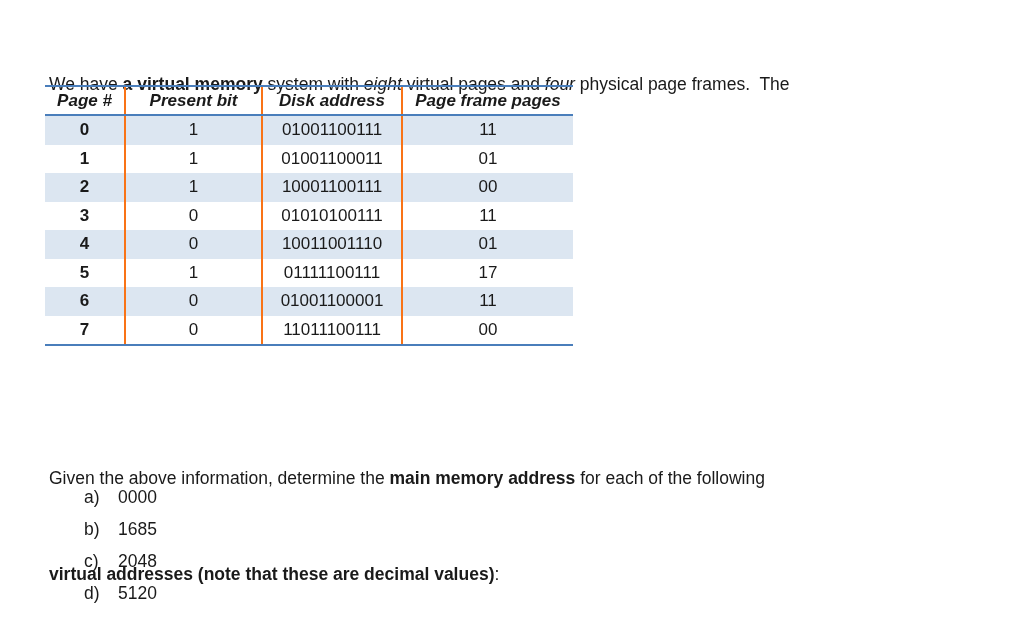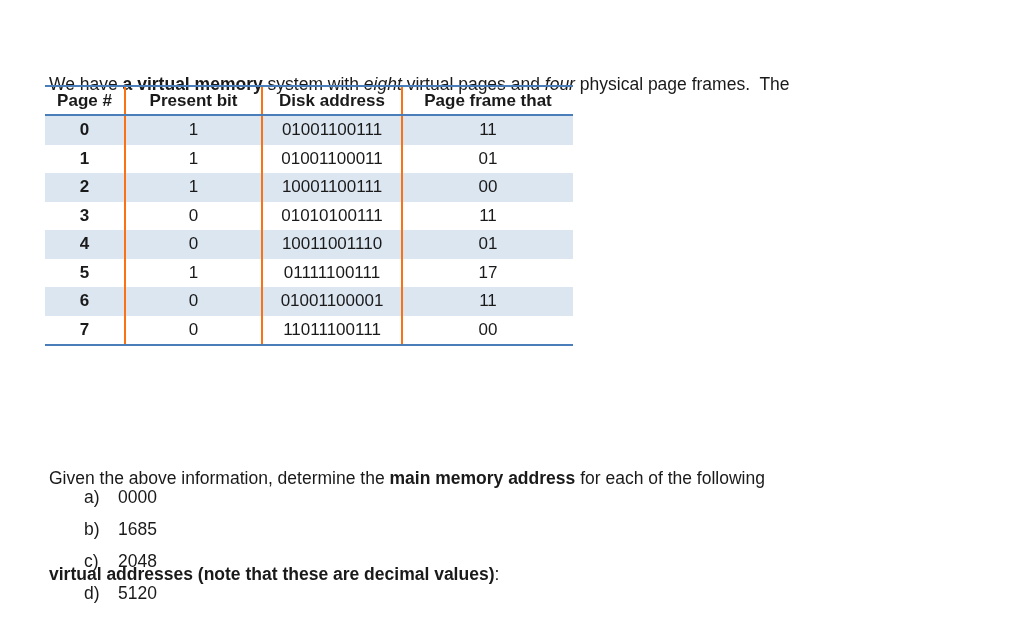--- a/index.html
+++ b/index.html
@@ -43,20 +43,21 @@
     height: 28.5px;
     line-height: 28.5px;
     overflow: hidden;
   }
   .pagetable thead th {
     font-weight: bold;
     height: 27px;
     line-height: 27px;
     border-top: 2px solid var(--table-border, #4a7ebb);
     border-bottom: 2px solid var(--table-border, #4a7ebb);
+    font-style: italic;
   }
   .pagetable th + th, .pagetable td + td { border-left: 2px solid #f97316; }
   .pagetable tbody tr.shaded td { background: var(--row-shading, #dce6f1); }
   .pagetable tbody tr:last-child td { border-bottom: 2px solid var(--table-border, #4a7ebb); }
   .pagetable td:first-child { font-weight: bold; }
 
   .questions {
     position: absolute;
     left: 80px;
     top: 477px;
@@ -84,21 +85,21 @@
       <col style="width:80px">
         <col style="width:137px">
         <col style="width:140px">
         <col style="width:171px">
     </colgroup>
     <thead>
       <tr>
         <th>Page #</th>
         <th>Present bit</th>
         <th>Disk address</th>
-        <th>Page frame that</th>
+        <th>Page frame pages</th>
       </tr>
     </thead>
     <tbody>
       <tr class="shaded">
         <td>0</td>
         <td>1</td>
         <td>01001100111</td>
         <td>11</td>
       </tr>
       <tr>

